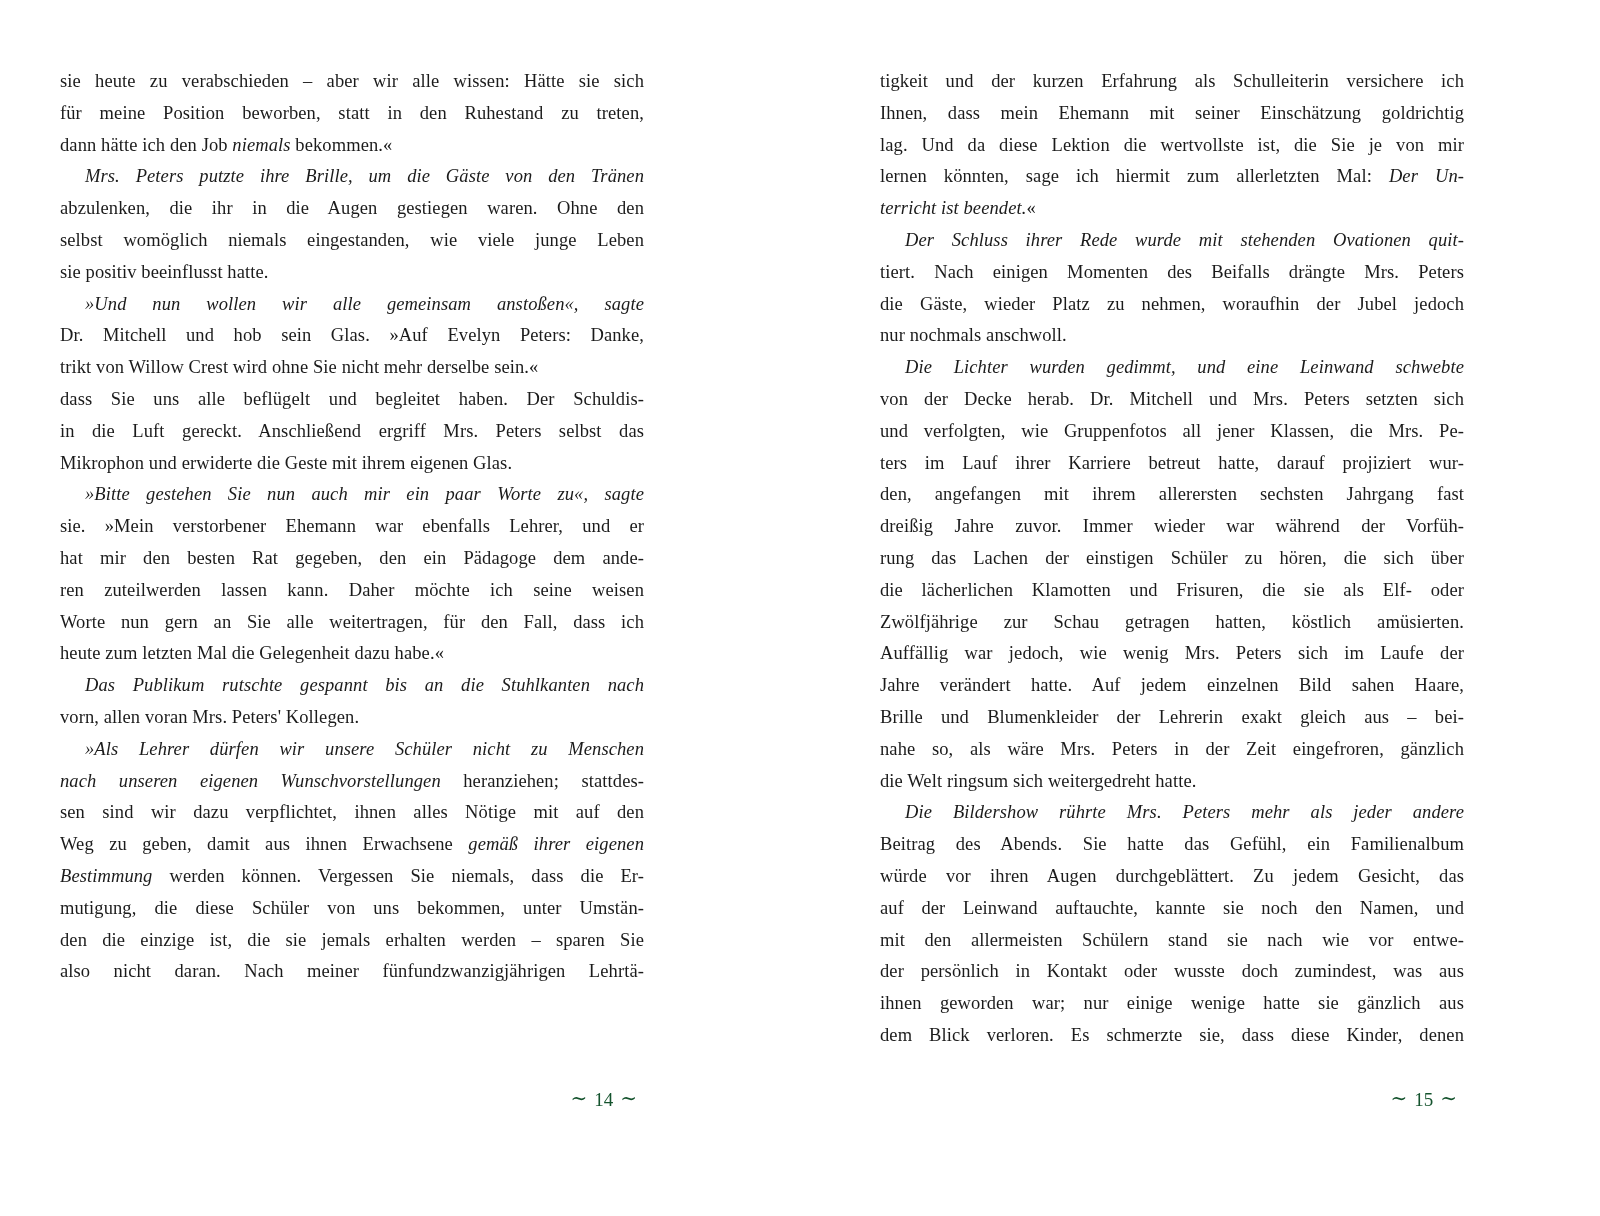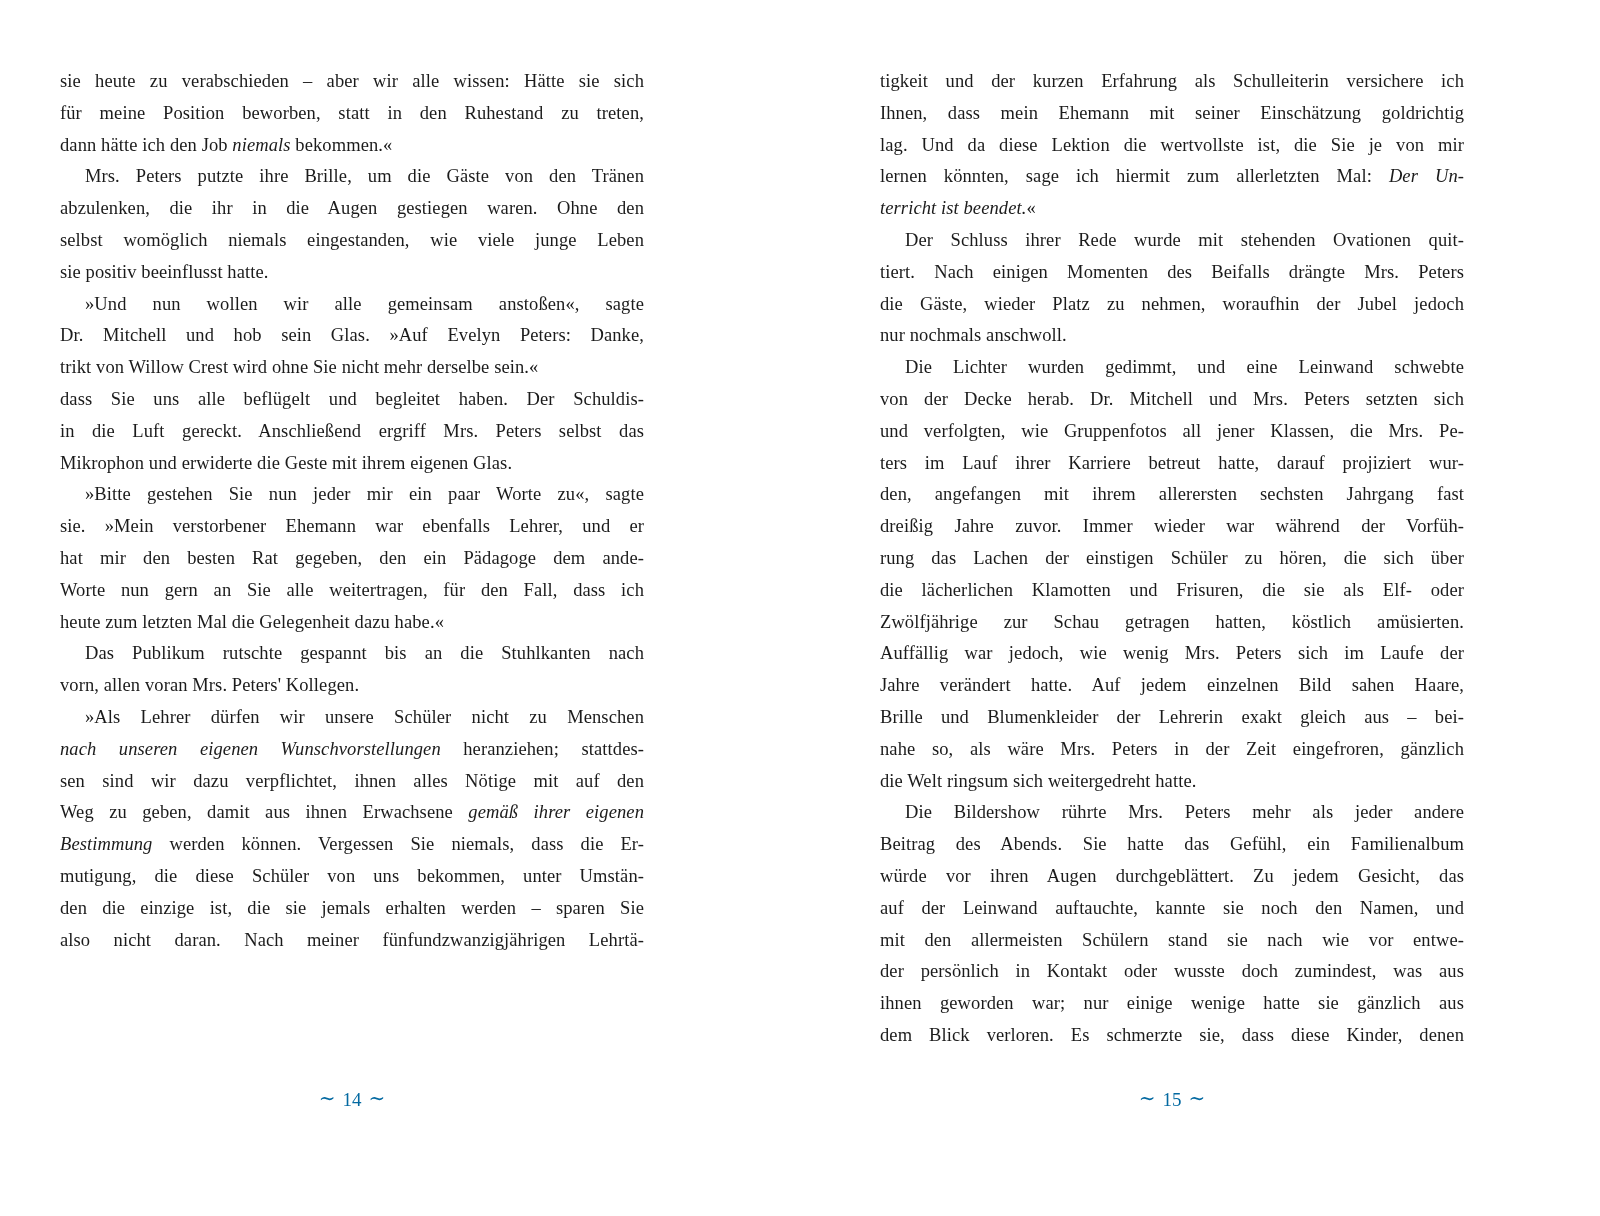--- a/index.html
+++ b/index.html
@@ -27,29 +27,29 @@
     letter-spacing: 0.1px;
   }
   .page-left  .text-block { left: 60px; }
   .page-right .text-block { left: 80px; }
   .line {
     text-align: justify;
     text-align-last: justify;
     white-space: normal;
   }
   .line.end { text-align-last: left; }
-  .line.indent { text-indent: 25px; }
+  .line.indent { text-indent: 25px; font-style: italic; }
   .line i { font-style: italic; }
   .folio {
     position: absolute;
     top: 1087px;
     width: 584px;
-    text-align: center;
+    text-align: right;
     font-size: 19px;
-    color: #0369a1;
+    color: #14532d;
   }
   .page-left  .folio { left: 60px; }
   .page-right .folio { left: 80px; }
   .folio .orn {
     padding: 0 7px;
     position: relative;
     top: -1px;
     font-size: 20px;
   }
 </style>
@@ -66,23 +66,24 @@
         <div class="line indent"><span>Mrs. Peters putzte ihre Brille, um die Gäste von den Tränen</span></div>
         <div class="line"><span>abzulenken, die ihr in die Augen gestiegen waren. Ohne den</span></div>
         <div class="line"><span>selbst womöglich niemals eingestanden, wie viele junge Leben</span></div>
         <div class="line end"><span>sie positiv beeinflusst hatte.</span></div>
         <div class="line indent"><span>»Und nun wollen wir alle gemeinsam anstoßen«, sagte</span></div>
         <div class="line"><span>Dr. Mitchell und hob sein Glas. »Auf Evelyn Peters: Danke,</span></div>
         <div class="line end"><span>trikt von Willow Crest wird ohne Sie nicht mehr derselbe sein.«</span></div>
         <div class="line"><span>dass Sie uns alle beflügelt und begleitet haben. Der Schuldis-</span></div>
         <div class="line"><span>in die Luft gereckt. Anschließend ergriff Mrs. Peters selbst das</span></div>
         <div class="line end"><span>Mikrophon und erwiderte die Geste mit ihrem eigenen Glas.</span></div>
-        <div class="line indent"><span>»Bitte gestehen Sie nun jeder mir ein paar Worte zu«, sagte</span></div>
+        <div class="line indent"><span>»Bitte gestehen Sie nun auch mir ein paar Worte zu«, sagte</span></div>
         <div class="line"><span>sie. »Mein verstorbener Ehemann war ebenfalls Lehrer, und er</span></div>
         <div class="line"><span>hat mir den besten Rat gegeben, den ein Pädagoge dem ande-</span></div>
+        <div class="line"><span>ren zuteilwerden lassen kann. Daher möchte ich seine weisen</span></div>
         <div class="line"><span>Worte nun gern an Sie alle weitertragen, für den Fall, dass ich</span></div>
         <div class="line end"><span>heute zum letzten Mal die Gelegenheit dazu habe.«</span></div>
         <div class="line indent"><span>Das Publikum rutschte gespannt bis an die Stuhlkanten nach</span></div>
         <div class="line end"><span>vorn, allen voran Mrs. Peters' Kollegen.</span></div>
         <div class="line indent"><span>»Als Lehrer dürfen wir unsere Schüler nicht zu Menschen</span></div>
         <div class="line"><i>nach unseren eigenen Wunschvorstellungen</i><span> heranziehen; stattdes-</span></div>
         <div class="line"><span>sen sind wir dazu verpflichtet, ihnen alles Nötige mit auf den</span></div>
         <div class="line"><span>Weg zu geben, damit aus ihnen Erwachsene </span><i>gemäß ihrer eigenen</i></div>
         <div class="line"><i>Bestimmung</i><span> werden können. Vergessen Sie niemals, dass die Er-</span></div>
         <div class="line"><span>mutigung, die diese Schüler von uns bekommen, unter Umstän-</span></div>

